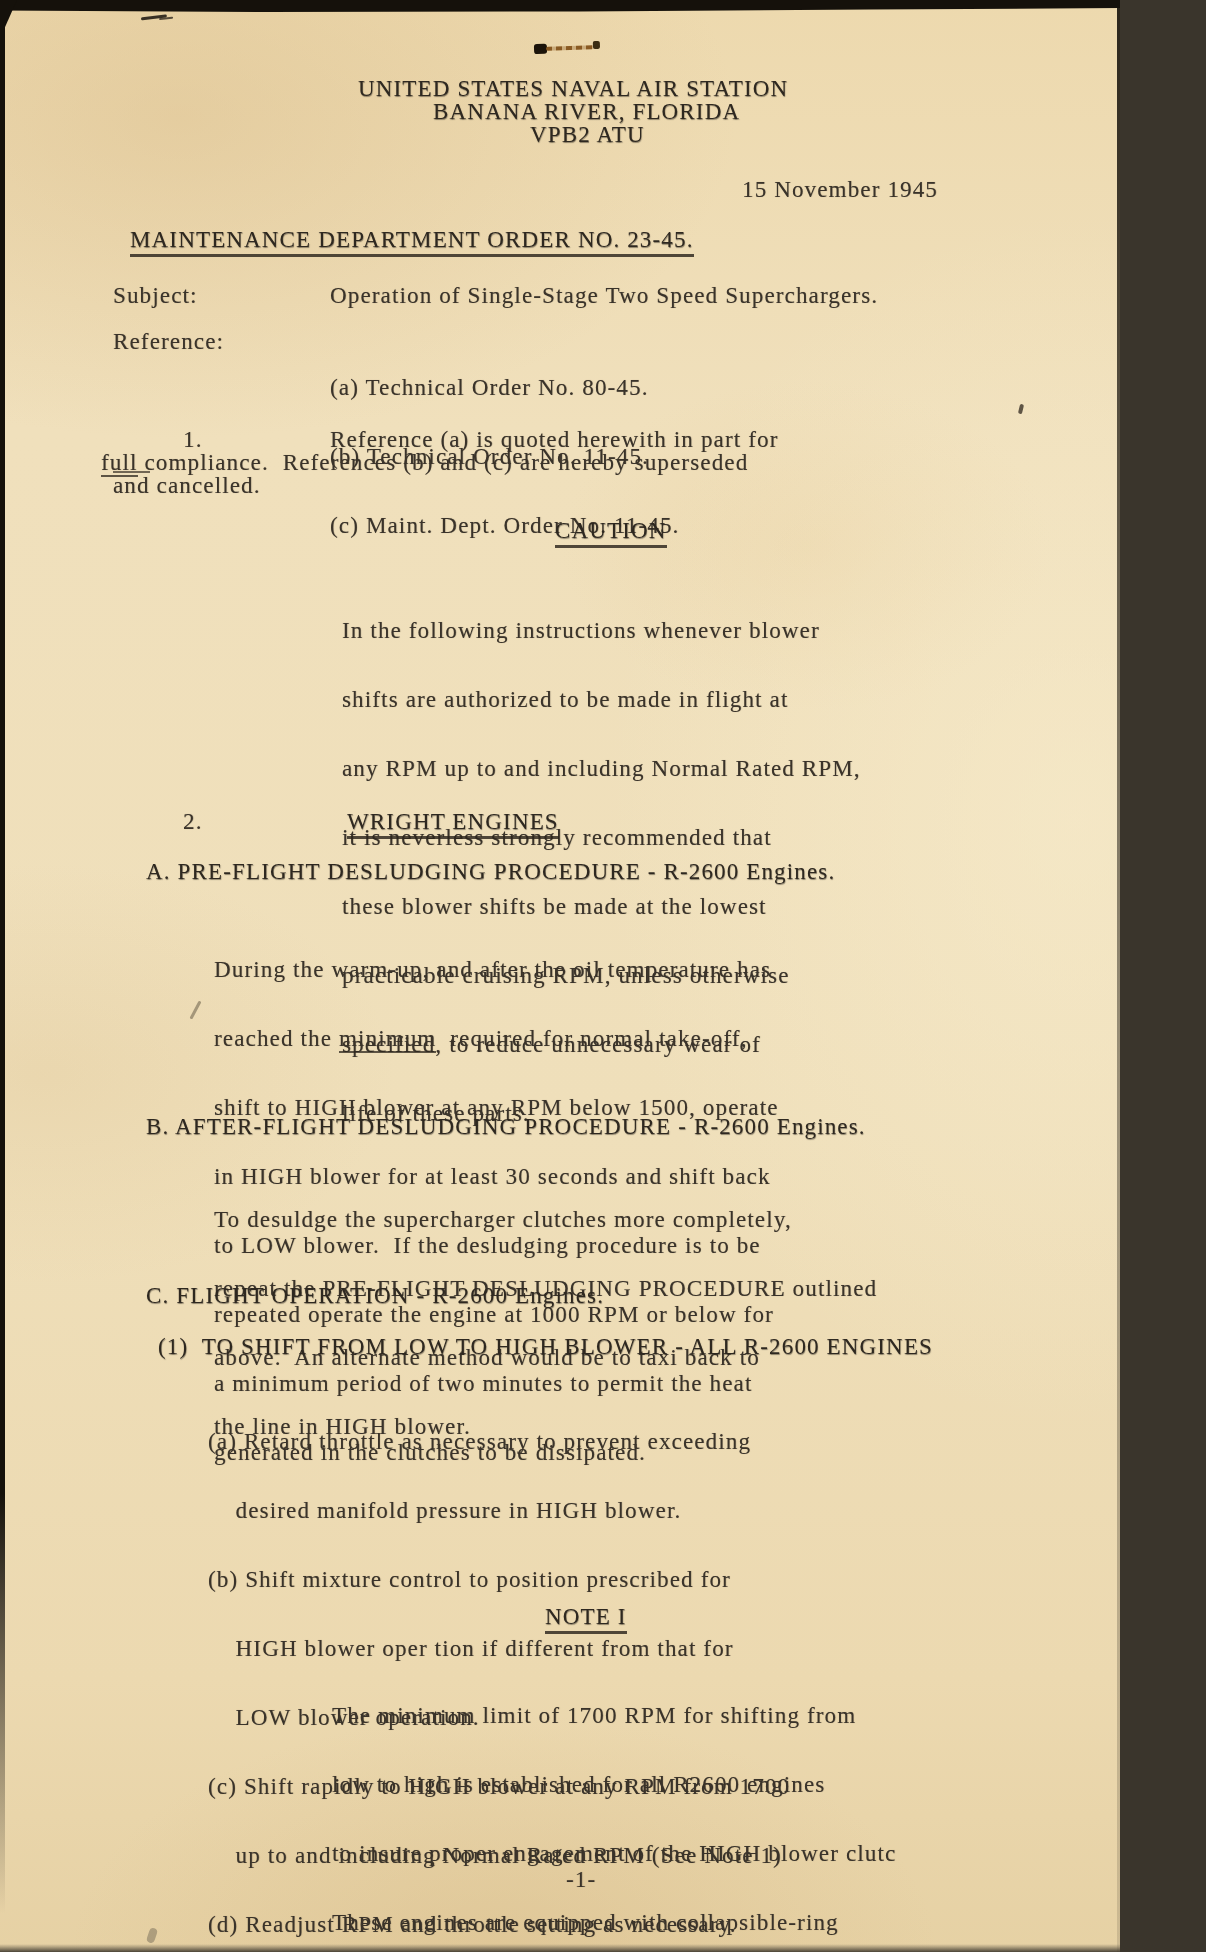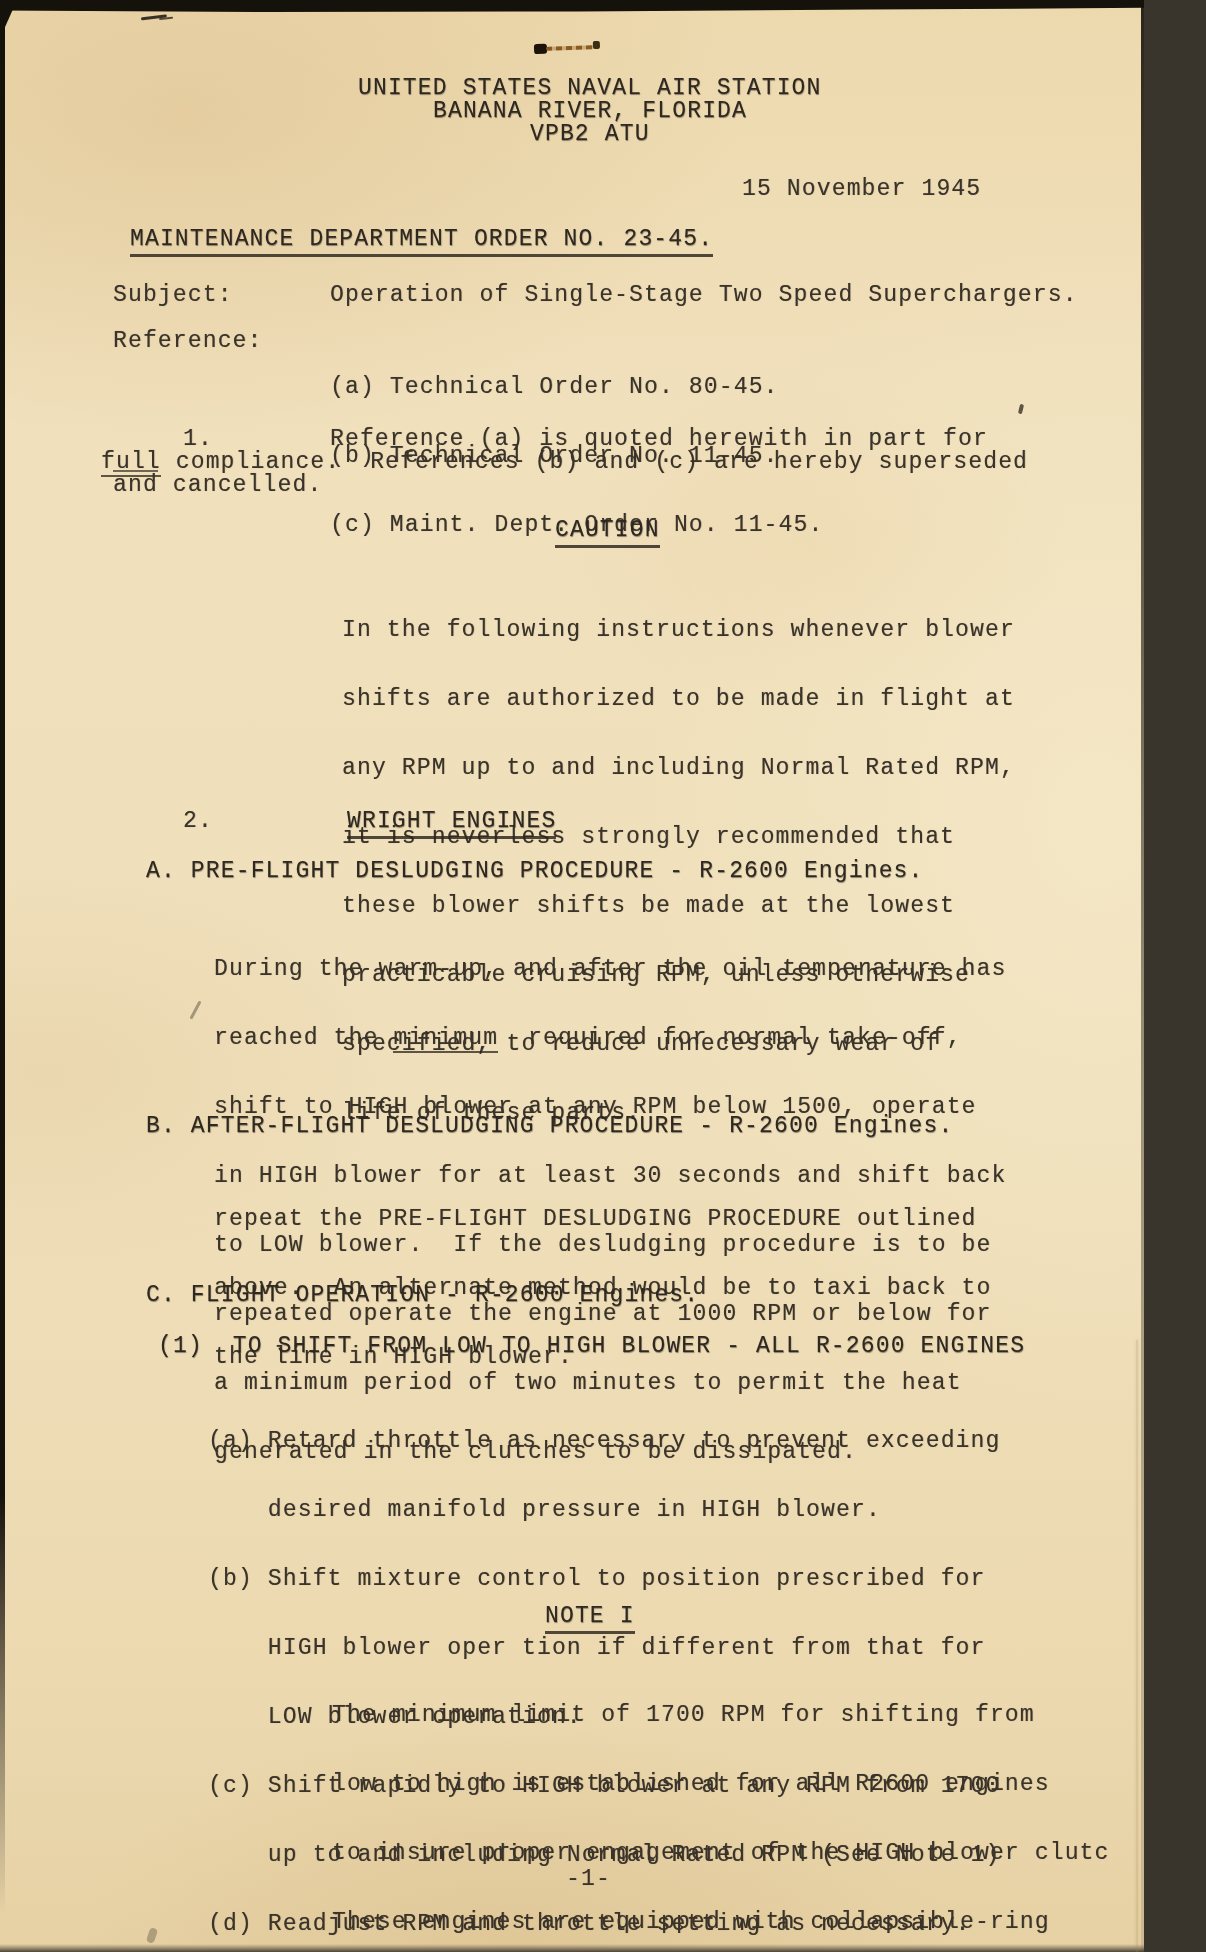--- a/index.html
+++ b/index.html
@@ -5,22 +5,21 @@
   html,body { margin:0; padding:0; background:#3a352c; }
   .page {
     position:relative; width:1120px; height:1952px; overflow:hidden;
     background:
       radial-gradient(ellipse 900px 520px at 16% 6%, rgba(213,182,130,0.38), transparent 62%),
       radial-gradient(ellipse 760px 980px at 96% 42%, rgba(248,237,206,0.55), transparent 62%),
       radial-gradient(ellipse 620px 340px at 45% 100%, rgba(208,177,124,0.33), transparent 70%),
       radial-gradient(ellipse 340px 230px at 72% 28%, rgba(233,209,162,0.42), transparent 72%),
       radial-gradient(ellipse 500px 300px at 4% 55%, rgba(222,196,148,0.30), transparent 70%),
       linear-gradient(180deg, #edd9ae 0%, #f0e0bc 22%, #efdfba 58%, #ecd9b0 86%, #e6d1a4 100%);
-    font-family:Liberation Mono, monospace;
-    padding-left:24px;
+    font-family:Liberation Serif, serif;
   }
   .t {
     position:absolute; font-size:23px; line-height:23px; letter-spacing:1.15px;
     color:#3a332a; white-space:pre;
     text-shadow:0.4px 0.4px 0.7px rgba(58,50,40,0.45);
   }
   .hd { color:#2e2820; text-shadow:0.5px 0.5px 0.9px rgba(40,33,25,0.5); }
   .ul { border-bottom:3px solid rgba(44,37,28,0.82); padding-bottom:2px;margin-left:17px; }
   .u2 { border-bottom:2px solid rgba(44,37,28,0.75); }
   .ol { border-top:2px solid rgba(44,37,28,0.65); }
@@ -123,20 +122,21 @@
     <div class="ln">shift to HIGH blower at any RPM below 1500, operate</div>
     <div class="ln">in HIGH blower for at least 30 seconds and shift back</div>
     <div class="ln">to LOW blower.  If the desludging procedure is to be</div>
     <div class="ln">repeated operate the engine at 1000 RPM or below for</div>
     <div class="ln">a minimum period of two minutes to permit the heat</div>
     <div class="ln">generated in the clutches to be dissipated.</div>
   </div>
 
   <div class="t hd" style="left:146px; top:1115px">B. AFTER-FLIGHT DESLUDGING PROCEDURE - R-2600 Engines.</div>
   <div class="t" style="left:214px; top:1162px">
+    <div class="ln">To desuldge the supercharger clutches more completely,</div>
     <div class="ln">repeat the PRE-FLIGHT DESLUDGING PROCEDURE outlined</div>
     <div class="ln">above.  An alternate method would be to taxi back to</div>
     <div class="ln">the line in HIGH blower.</div>
   </div>
 
   <div class="t hd" style="left:146px; top:1284px">C. FLIGHT OPERATION - R-2600 Engines.</div>
   <div class="t hd" style="left:158px; top:1335px">(1)  TO SHIFT FROM LOW TO HIGH BLOWER - ALL R-2600 ENGINES</div>
   <div class="t" style="left:208px; top:1384px">
     <div class="ln">(a) Retard throttle as necessary to prevent exceeding</div>
     <div class="ln">    desired manifold pressure in HIGH blower.</div>

